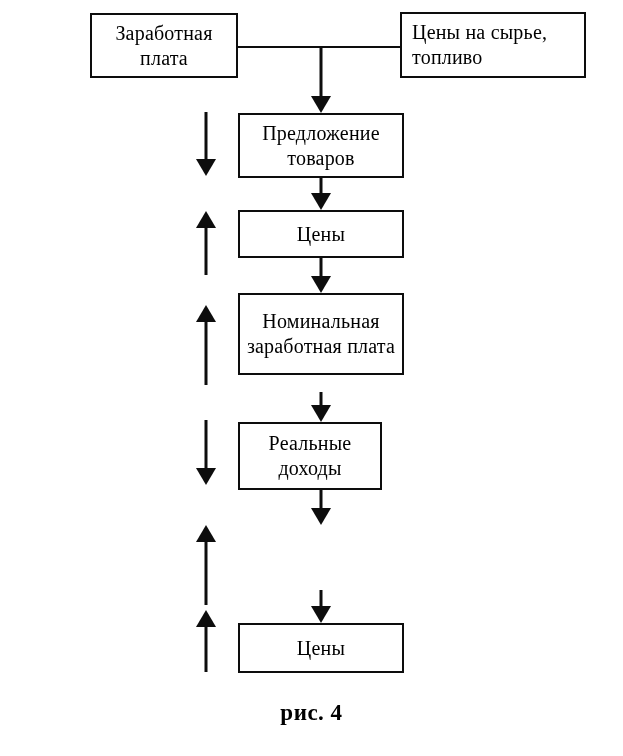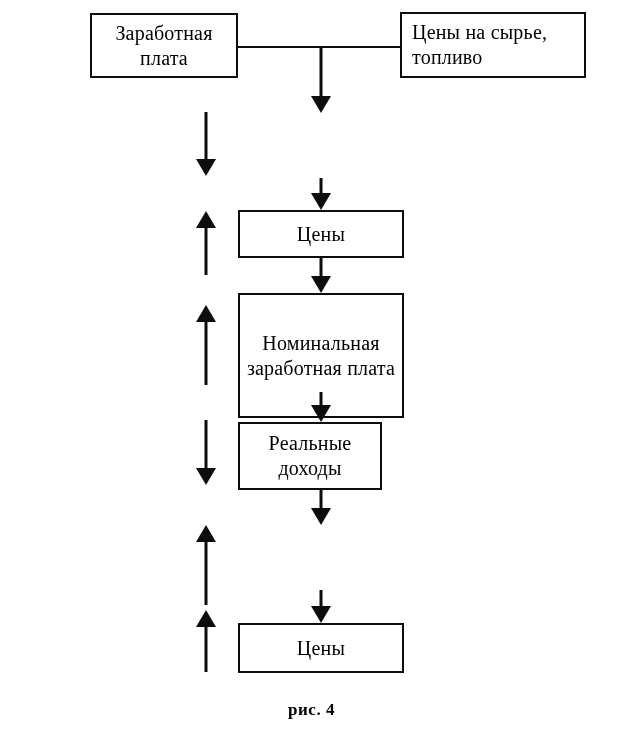--- a/index.html
+++ b/index.html
@@ -87,21 +87,21 @@
   .arrow.up .shaft {
     top: 14px;
     bottom: 0;
   }
   #caption {
     position: absolute;
     left: 0;
     right: 0;
     top: 700px;
     text-align: center;
-    font-size: 17px;
+    font-size: 23px;
     font-weight: bold;
     letter-spacing: 0.5px;
   }
 </style>
 </head>
 <body>
 
 <div id="diagram">
 
   <div class="node" style="left:90px; top:13px; width:148px; height:65px;">
@@ -113,26 +113,29 @@
   </div>
 
   <div class="conn h" style="left:238px; top:46px; width:85px;"></div>
   <div class="conn h" style="left:320px; top:46px; width:80px;"></div>
 
   <div class="arrow down" style="left:311px; top:46px; width:20px; height:67px;">
     <div class="shaft"></div>
     <div class="head"></div>
   </div>
 
+  <div class="node" style="left:238px; top:113px; width:166px; height:65px;">
+    <span>Предложение товаров</span>
+  </div>
 
   <div class="node" style="left:238px; top:210px; width:166px; height:48px;">
     <span>Цены</span>
   </div>
 
-  <div class="node" style="left:238px; top:293px; width:166px; height:125px;">
+  <div class="node" style="left:238px; top:293px; width:166px; height:82px;">
     <span>Номинальная заработная плата</span>
   </div>
 
   <div class="node" style="left:238px; top:422px; width:144px; height:68px;">
     <span>Реальные доходы</span>
   </div>
 
 
   <div class="node" style="left:238px; top:623px; width:166px; height:50px;">
     <span>Цены</span>

